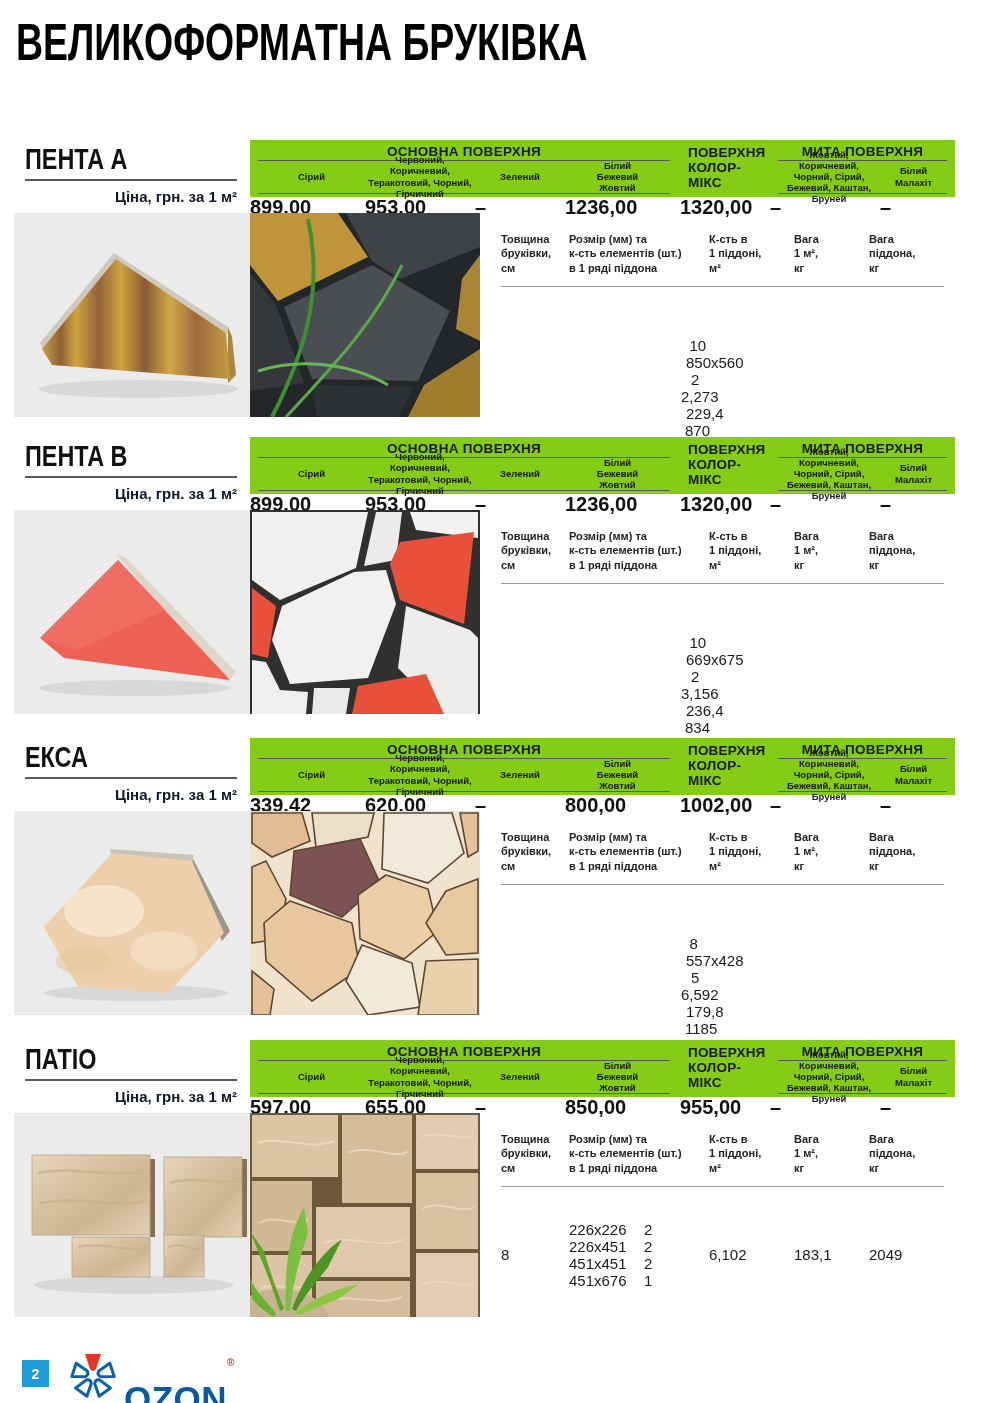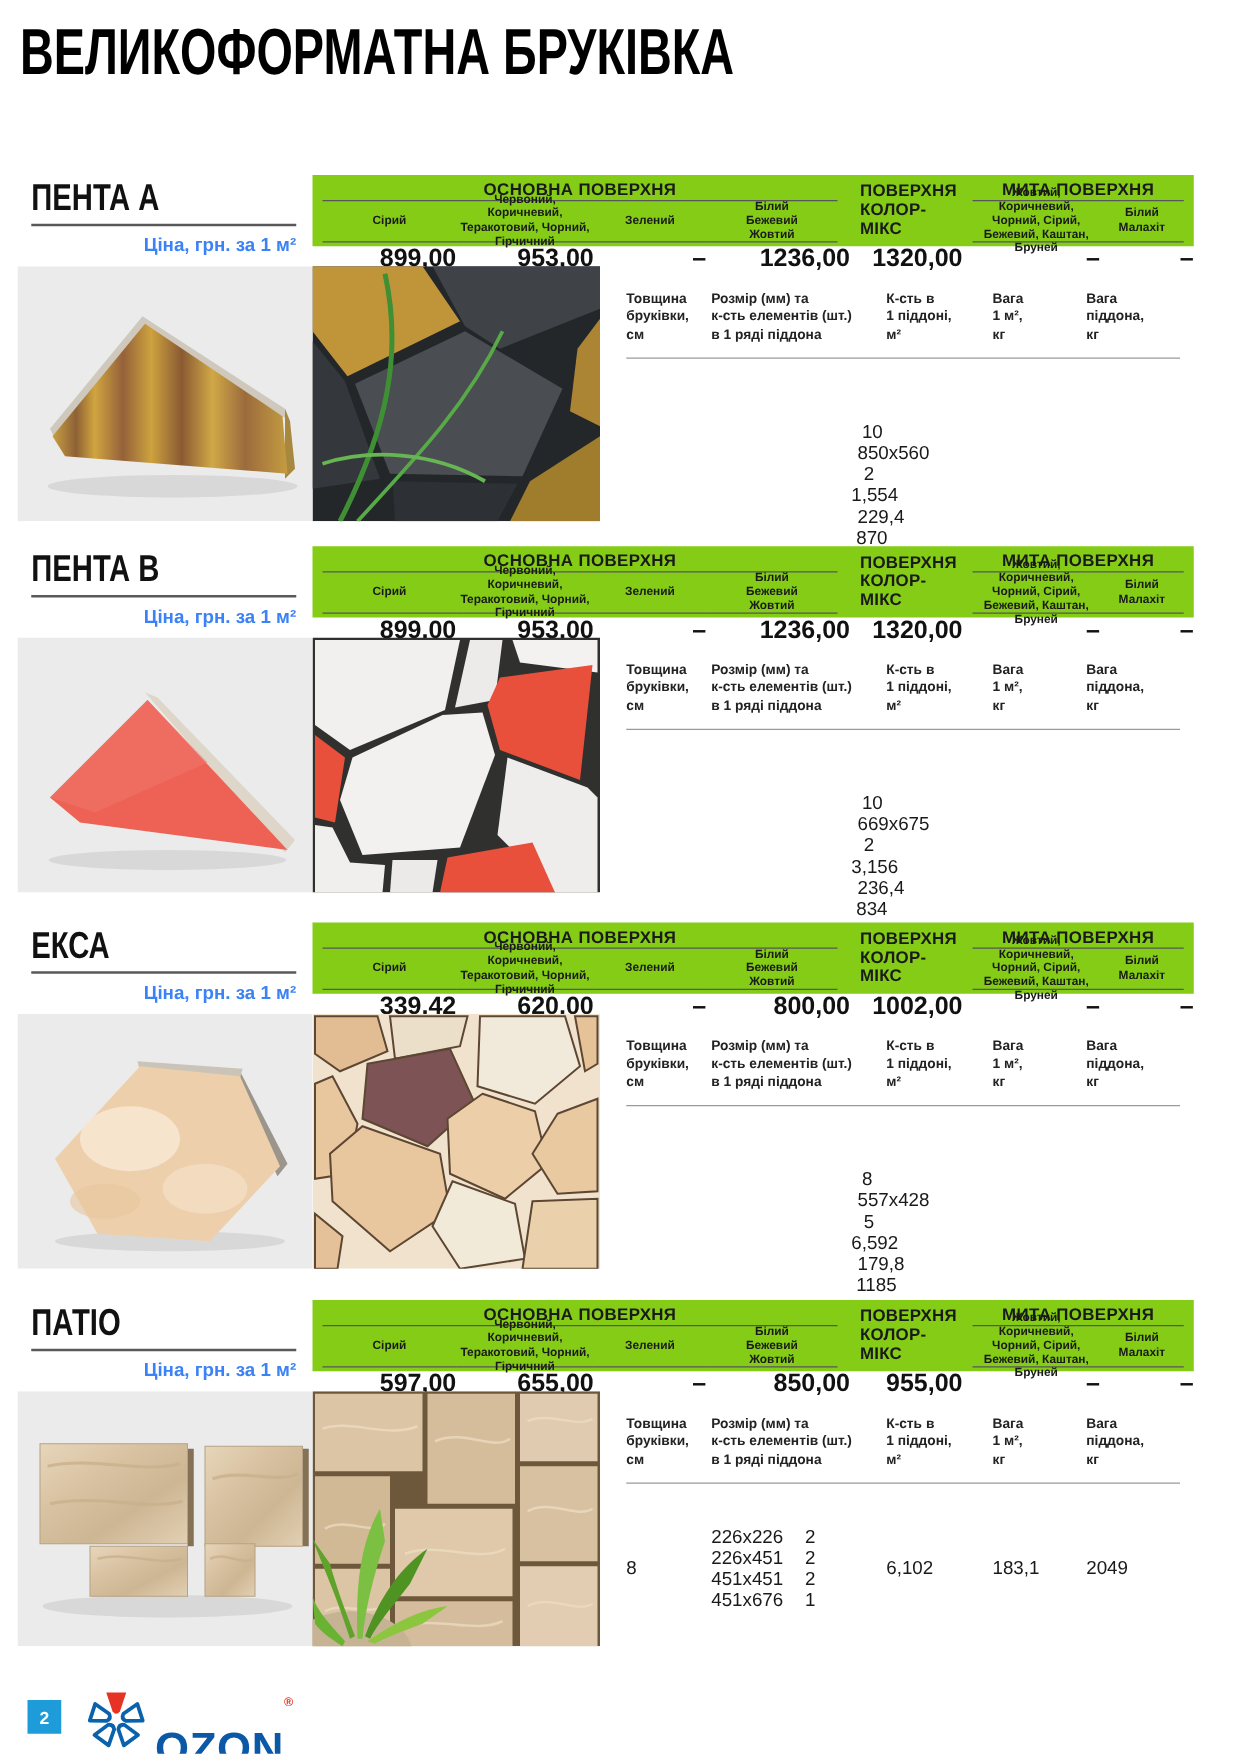--- a/index.html
+++ b/index.html
@@ -6,31 +6,31 @@
   body{width:1007px;height:1403px;position:relative;background:#fff;
        font-family:"Liberation Sans","DejaVu Sans",sans-serif;color:#1a1a1a;overflow:hidden;}
   .condensed{display:inline-block;transform:scaleX(.72);transform-origin:left center;white-space:nowrap;}
   .page-title{position:absolute;left:16px;top:12px;font-size:52px;font-weight:800;color:#000;letter-spacing:0;}
   .product{position:absolute;left:0;width:1007px;height:300px;}
   .s1{top:140px}.s2{top:437px}.s3{top:738px}.s4{top:1040px}
 
   .sec-head{position:absolute;left:25px;top:2px;width:212px;}
   .sec-name{font-size:30px;font-weight:800;color:#111;display:inline-block;transform:scaleX(.78);transform-origin:left bottom;white-space:nowrap;line-height:1.1;}
   .sec-rule{border-bottom:2px solid #58595b;margin-top:4px;width:212px;}
-  .price-label{margin-top:7px;text-align:right;font-size:15px;font-weight:700;color:#3b82f6;}
+  .price-label{margin-top:7px;text-align:right;font-size:15px;font-weight:700;color:#0f172a;}
 
   .band{position:absolute;left:250px;top:0;width:705px;height:57px;background:#84cc16;}
   .band-grid{display:grid;grid-template-columns:115px 110px 90px 115px 90px 110px 75px;grid-template-rows:20px 33px 23px;padding-top:1px;}
   .g-main{grid-column:1/5;grid-row:1;text-align:center;font-size:13.5px;font-weight:700;letter-spacing:.3px;border-bottom:1.5px solid #56575a;margin:0 10px 0 8px;padding-top:3px;}
   .g-mix{grid-column:5;grid-row:1/3;font-size:13.5px;font-weight:700;line-height:1.12;display:flex;align-items:center;padding-left:8px;letter-spacing:.2px;}
   .g-wash{grid-column:6/8;grid-row:1;text-align:center;font-size:13.5px;font-weight:700;letter-spacing:.3px;border-bottom:1.5px solid #56575a;margin:0 8px;padding-top:3px;}
   .c-cell{grid-row:2;font-size:9.5px;font-weight:700;line-height:1.18;text-align:center;display:flex;flex-direction:column;justify-content:center;border-bottom:1.5px solid #56575a;padding:1px 2px 2px;}
   .c1{grid-column:1;margin-left:8px}.c2{grid-column:2}.c3{grid-column:3}.c4{grid-column:4;margin-right:10px}
   .c6{grid-column:6;margin-left:8px}.c7{grid-column:7;margin-right:8px}
-  .p-cell{grid-row:3;text-align:right;font-size:20px;font-weight:700;padding-top:2px;color:#111;}
+  .p-cell{grid-row:3;text-align:left;font-size:20px;font-weight:700;padding-top:2px;color:#111;}
   .p1{grid-column:1}.p2{grid-column:2}.p3{grid-column:3}.p4{grid-column:4}.p5{grid-column:5}.p6{grid-column:6}.p7{grid-column:7}
 
   .imgs{position:absolute;left:14px;top:73px;width:466px;height:204px;display:flex;}
   .imgs svg{display:block;}
 
   .spec{position:absolute;left:501px;top:92px;width:445px;}
   .spec-head{display:flex;font-size:11px;font-weight:700;line-height:1.3;color:#222;}
   .sh1{width:68px}.sh2{width:140px}.sh3{width:85px}.sh4{width:75px}.sh5{width:77px}
   .spec-rule{border-top:1px solid #9a9a9a;margin-top:11px;width:443px;}
   .spec-vals{display:flex;align-items:center;font-size:15px;color:#1a1a1a;}
@@ -133,21 +133,21 @@
 кг</div>
       <div class="sh5 pre">Вага
 піддона,
 кг</div>
     </div>
     <div class="spec-rule"></div>
     <div class="spec-vals">
       <div class="sv1">10</div>
       <div class="sv2 pre">850x560</div>
       <div class="sv3 pre">2</div>
-      <div class="sv4">1,554</div>
+      <div class="sv4">2,273</div>
       <div class="sv5">229,4</div>
       <div class="sv6">870</div>
     </div>
   </div>
 </section>
 
 <section class="product s2">
   <div class="sec-head">
     <span class="sec-name">ПЕНТА В</span>
     <div class="sec-rule"></div>

